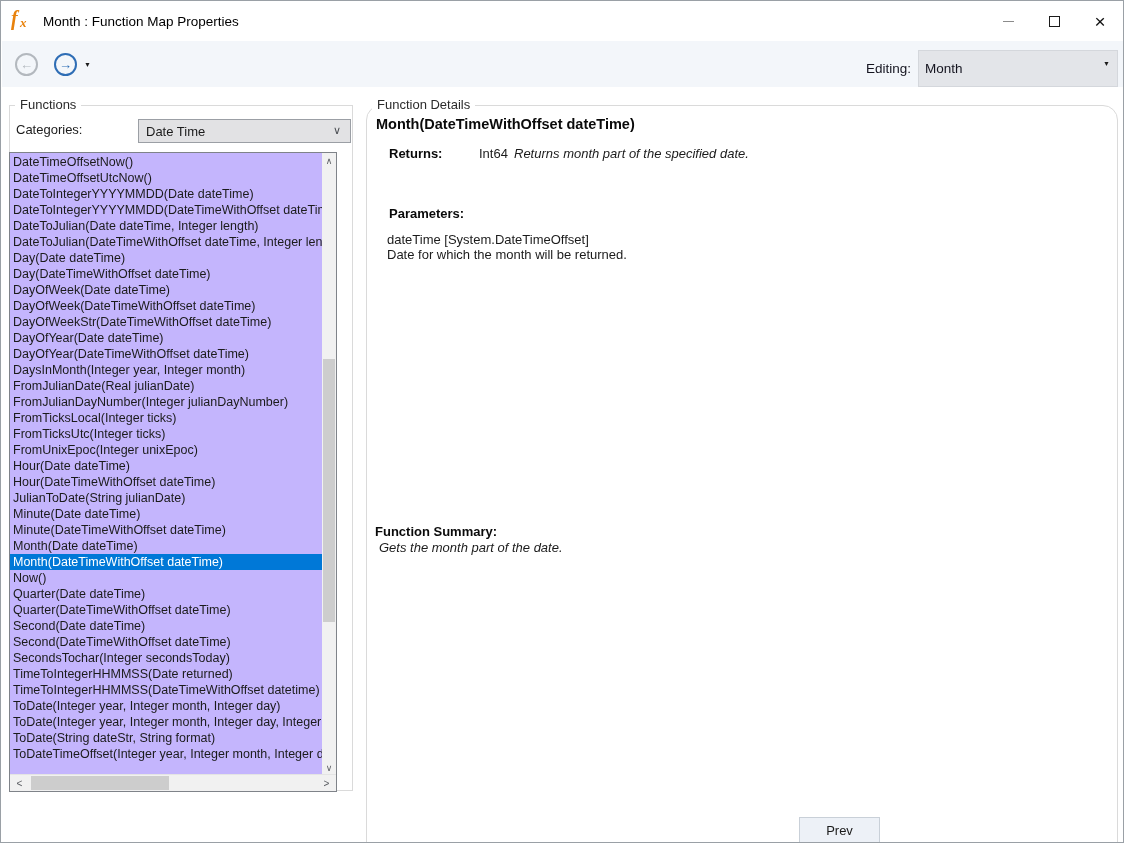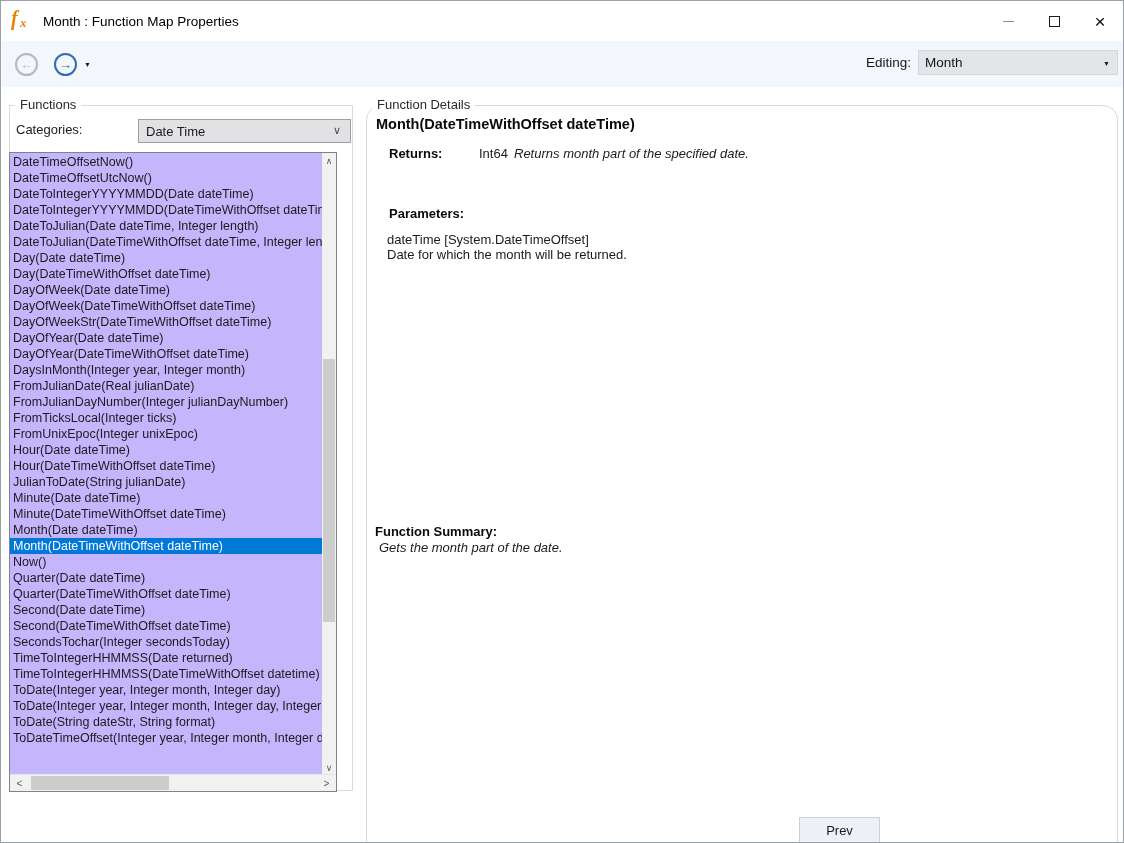--- a/index.html
+++ b/index.html
@@ -36,21 +36,21 @@
   .nav-circle {
     width:23px; height:23px; border-radius:50%; display:flex; align-items:center;
     justify-content:center; font-size:13px; font-weight:bold; background:transparent;
   }
   .nav-back   { margin-left:13px; border:2px solid #b3b8be; color:#b3b8be; }
   .nav-forward{ margin-left:16px; border:2px solid #2e6db5; color:#2e6db5; }
   .nav-caret  { font-size:7px; color:#1b1b1b; margin-left:7px; }
   .editing-wrap { position:absolute; right:6px; top:9px; display:flex; align-items:center; }
   .editing-label { font-size:13.5px; color:#14141f; margin-right:7px; }
   .editing-combo {
-    width:200px; height:25px; background:#e3e5e9; border:1px solid #d4d7dc;
+    width:200px; height:37px; background:#e3e5e9; border:1px solid #d4d7dc;
     display:flex; align-items:center; position:relative; font-size:13.5px; color:#14141f;
   }
   .editing-combo .val { margin-left:6px; }
   .editing-combo .tri { position:absolute; right:7px; top:9px; font-size:7px; color:#1b1b1b; }
 
   
   .groupbox { position:absolute; border:1px solid #dadada; background:#ffffff; }
   .groupbox > .gb-label {
     position:absolute; top:-9px; left:5px; background:#ffffff; padding:0 5px;
     font-size:13px; color:#2b2b2b;
@@ -176,20 +176,21 @@
           <div class="list-row">Day(DateTimeWithOffset dateTime)</div>
           <div class="list-row">DayOfWeek(Date dateTime)</div>
           <div class="list-row">DayOfWeek(DateTimeWithOffset dateTime)</div>
           <div class="list-row">DayOfWeekStr(DateTimeWithOffset dateTime)</div>
           <div class="list-row">DayOfYear(Date dateTime)</div>
           <div class="list-row">DayOfYear(DateTimeWithOffset dateTime)</div>
           <div class="list-row">DaysInMonth(Integer year, Integer month)</div>
           <div class="list-row">FromJulianDate(Real julianDate)</div>
           <div class="list-row">FromJulianDayNumber(Integer julianDayNumber)</div>
           <div class="list-row">FromTicksLocal(Integer ticks)</div>
+          <div class="list-row">FromTicksUtc(Integer ticks)</div>
           <div class="list-row">FromUnixEpoc(Integer unixEpoc)</div>
           <div class="list-row">Hour(Date dateTime)</div>
           <div class="list-row">Hour(DateTimeWithOffset dateTime)</div>
           <div class="list-row">JulianToDate(String julianDate)</div>
           <div class="list-row">Minute(Date dateTime)</div>
           <div class="list-row">Minute(DateTimeWithOffset dateTime)</div>
           <div class="list-row">Month(Date dateTime)</div>
           <div class="list-row selected">Month(DateTimeWithOffset dateTime)</div>
           <div class="list-row">Now()</div>
           <div class="list-row">Quarter(Date dateTime)</div>

